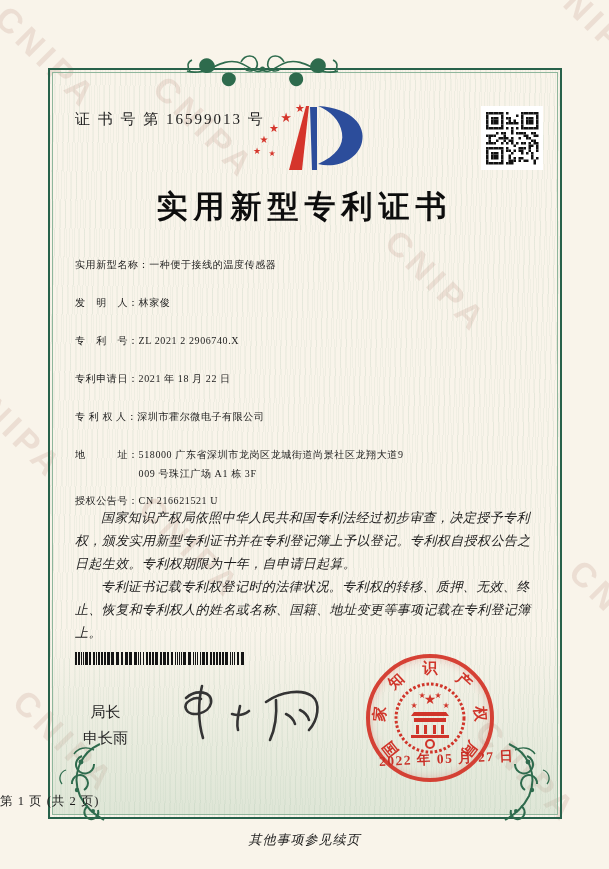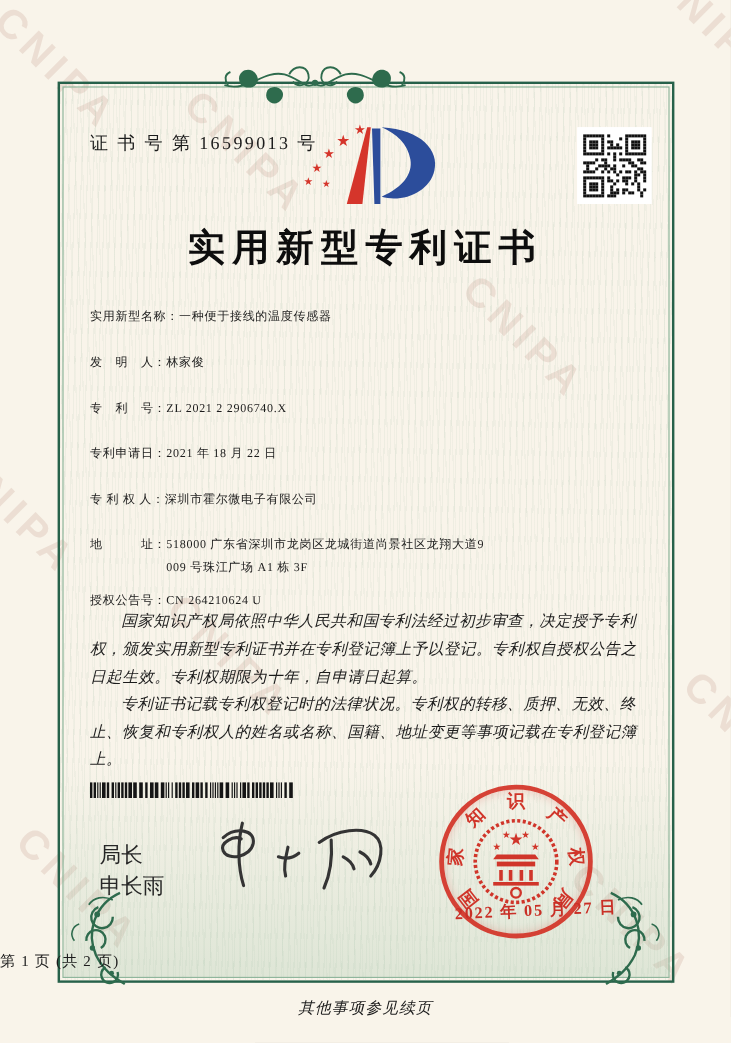--- a/index.html
+++ b/index.html
@@ -55,22 +55,22 @@
   .grant .pair { white-space:nowrap; }
   
   .legal {
     position:absolute; left:75px; top:506px; width:462px;
     font-size:13px; line-height:23px; font-style:italic; letter-spacing:0.4px;
   }
   .legal p { text-indent:2em; }
   
   .barcode { position:absolute; left:75px; top:652px; width:172px; height:13px; display:flex; align-items:stretch; }
   .barcode i { display:block; background:#151515; }
-  .signer { position:absolute; left:83px; top:699px; font-size:18px; line-height:26px;
-            font-family:"Liberation Sans","DejaVu Sans",sans-serif; color:#262626; }
+  .signer { position:absolute; left:83px; top:699px; font-size:15px; line-height:26px;
+            font-family:"Liberation Sans","DejaVu Sans",sans-serif; color:#262626;text-align:center; }
   .sig { position:absolute; left:168px; top:680px; width:160px; height:64px; }
   .seal { position:absolute; left:363px; top:651px; width:134px; height:134px; }
   .seal .ring {
     position:absolute; inset:3px; border:4px solid rgba(211,50,38,0.92); border-radius:50%;
     box-shadow: inset 0 0 8px rgba(211,50,38,0.25);
   }
   .seal .ringchar {
     position:absolute; left:67px; top:67px; font-size:15px; font-weight:bold;
     color:#d0352a; transform-origin:0 0; white-space:nowrap;
   }
@@ -390,21 +390,21 @@
       <span class="flabel">专 利 权 人：</span>
       <span class="fvalue">深圳市霍尔微电子有限公司</span>
     </div>
     <div class="frow addr">
       <span class="flabel">地　　　址：</span>
       <span class="fvalue">518000 广东省深圳市龙岗区龙城街道尚景社区龙翔大道9
 009 号珠江广场 A1 栋 3F</span>
     </div>
     <div class="frow grant">
       <span class="pair">
-        <span>授权公告号：</span><span>CN 264210624 U</span>
+        <span>授权公告号：</span><span>CN 216621521 U</span>
       </span>
     </div>
   </div>
 
   <div class="legal">
     <p>国家知识产权局依照中华人民共和国专利法经过初步审查，决定授予专利权，颁发实用新型专利证书并在专利登记簿上予以登记。专利权自授权公告之日起生效。专利权期限为十年，自申请日起算。</p>
     <p>专利证书记载专利权登记时的法律状况。专利权的转移、质押、无效、终止、恢复和专利权人的姓名或名称、国籍、地址变更等事项记载在专利登记簿上。</p>
   </div>
 
   <div class="barcode" id="barcode">

